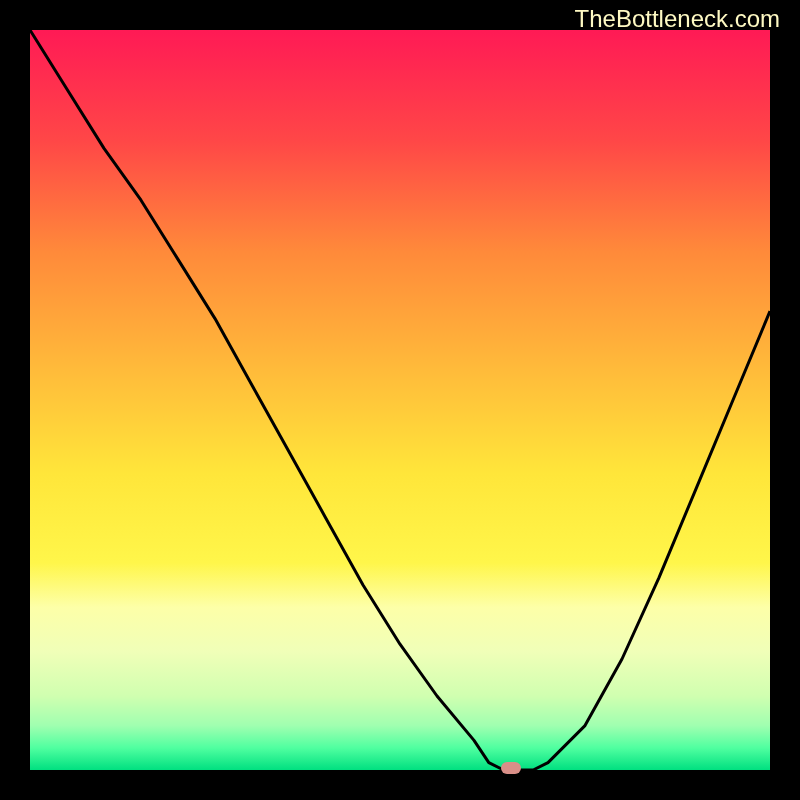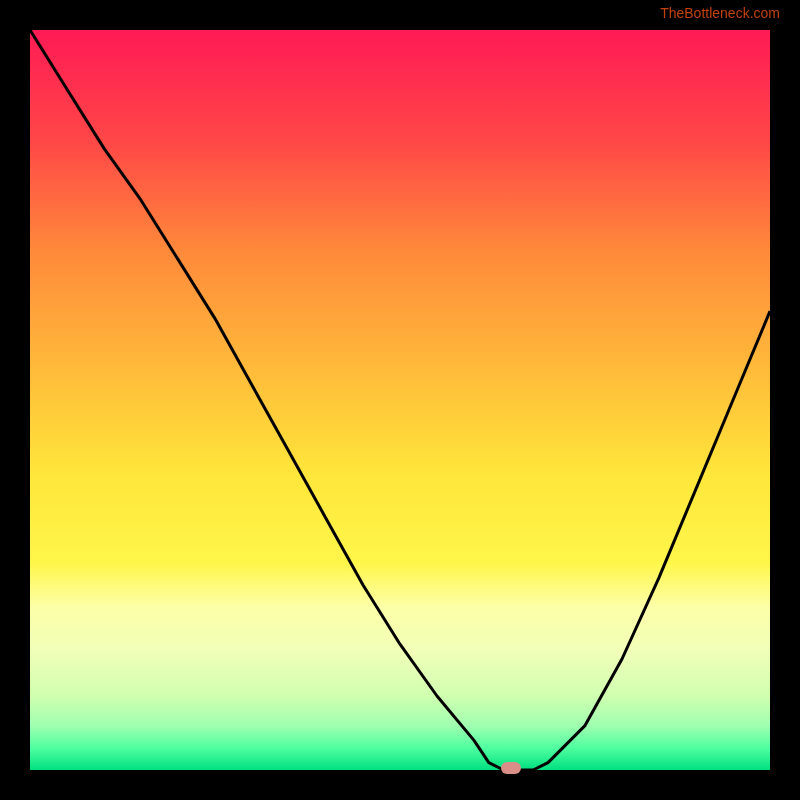--- a/index.html
+++ b/index.html
@@ -14,22 +14,22 @@
   .chart-container {
     width: 800px;
     height: 800px;
     position: relative;
     background: #000;
   }
   .watermark {
     position: absolute;
     top: 5px;
     right: 20px;
-    color: #c2410c;
-    font-size: 14px;
+    color: #fef9c3;
+    font-size: 24px;
     font-weight: 500;
     z-index: 10;
   }
   svg {
     display: block;
   }
 </style>
 </head>
 <body>
 

